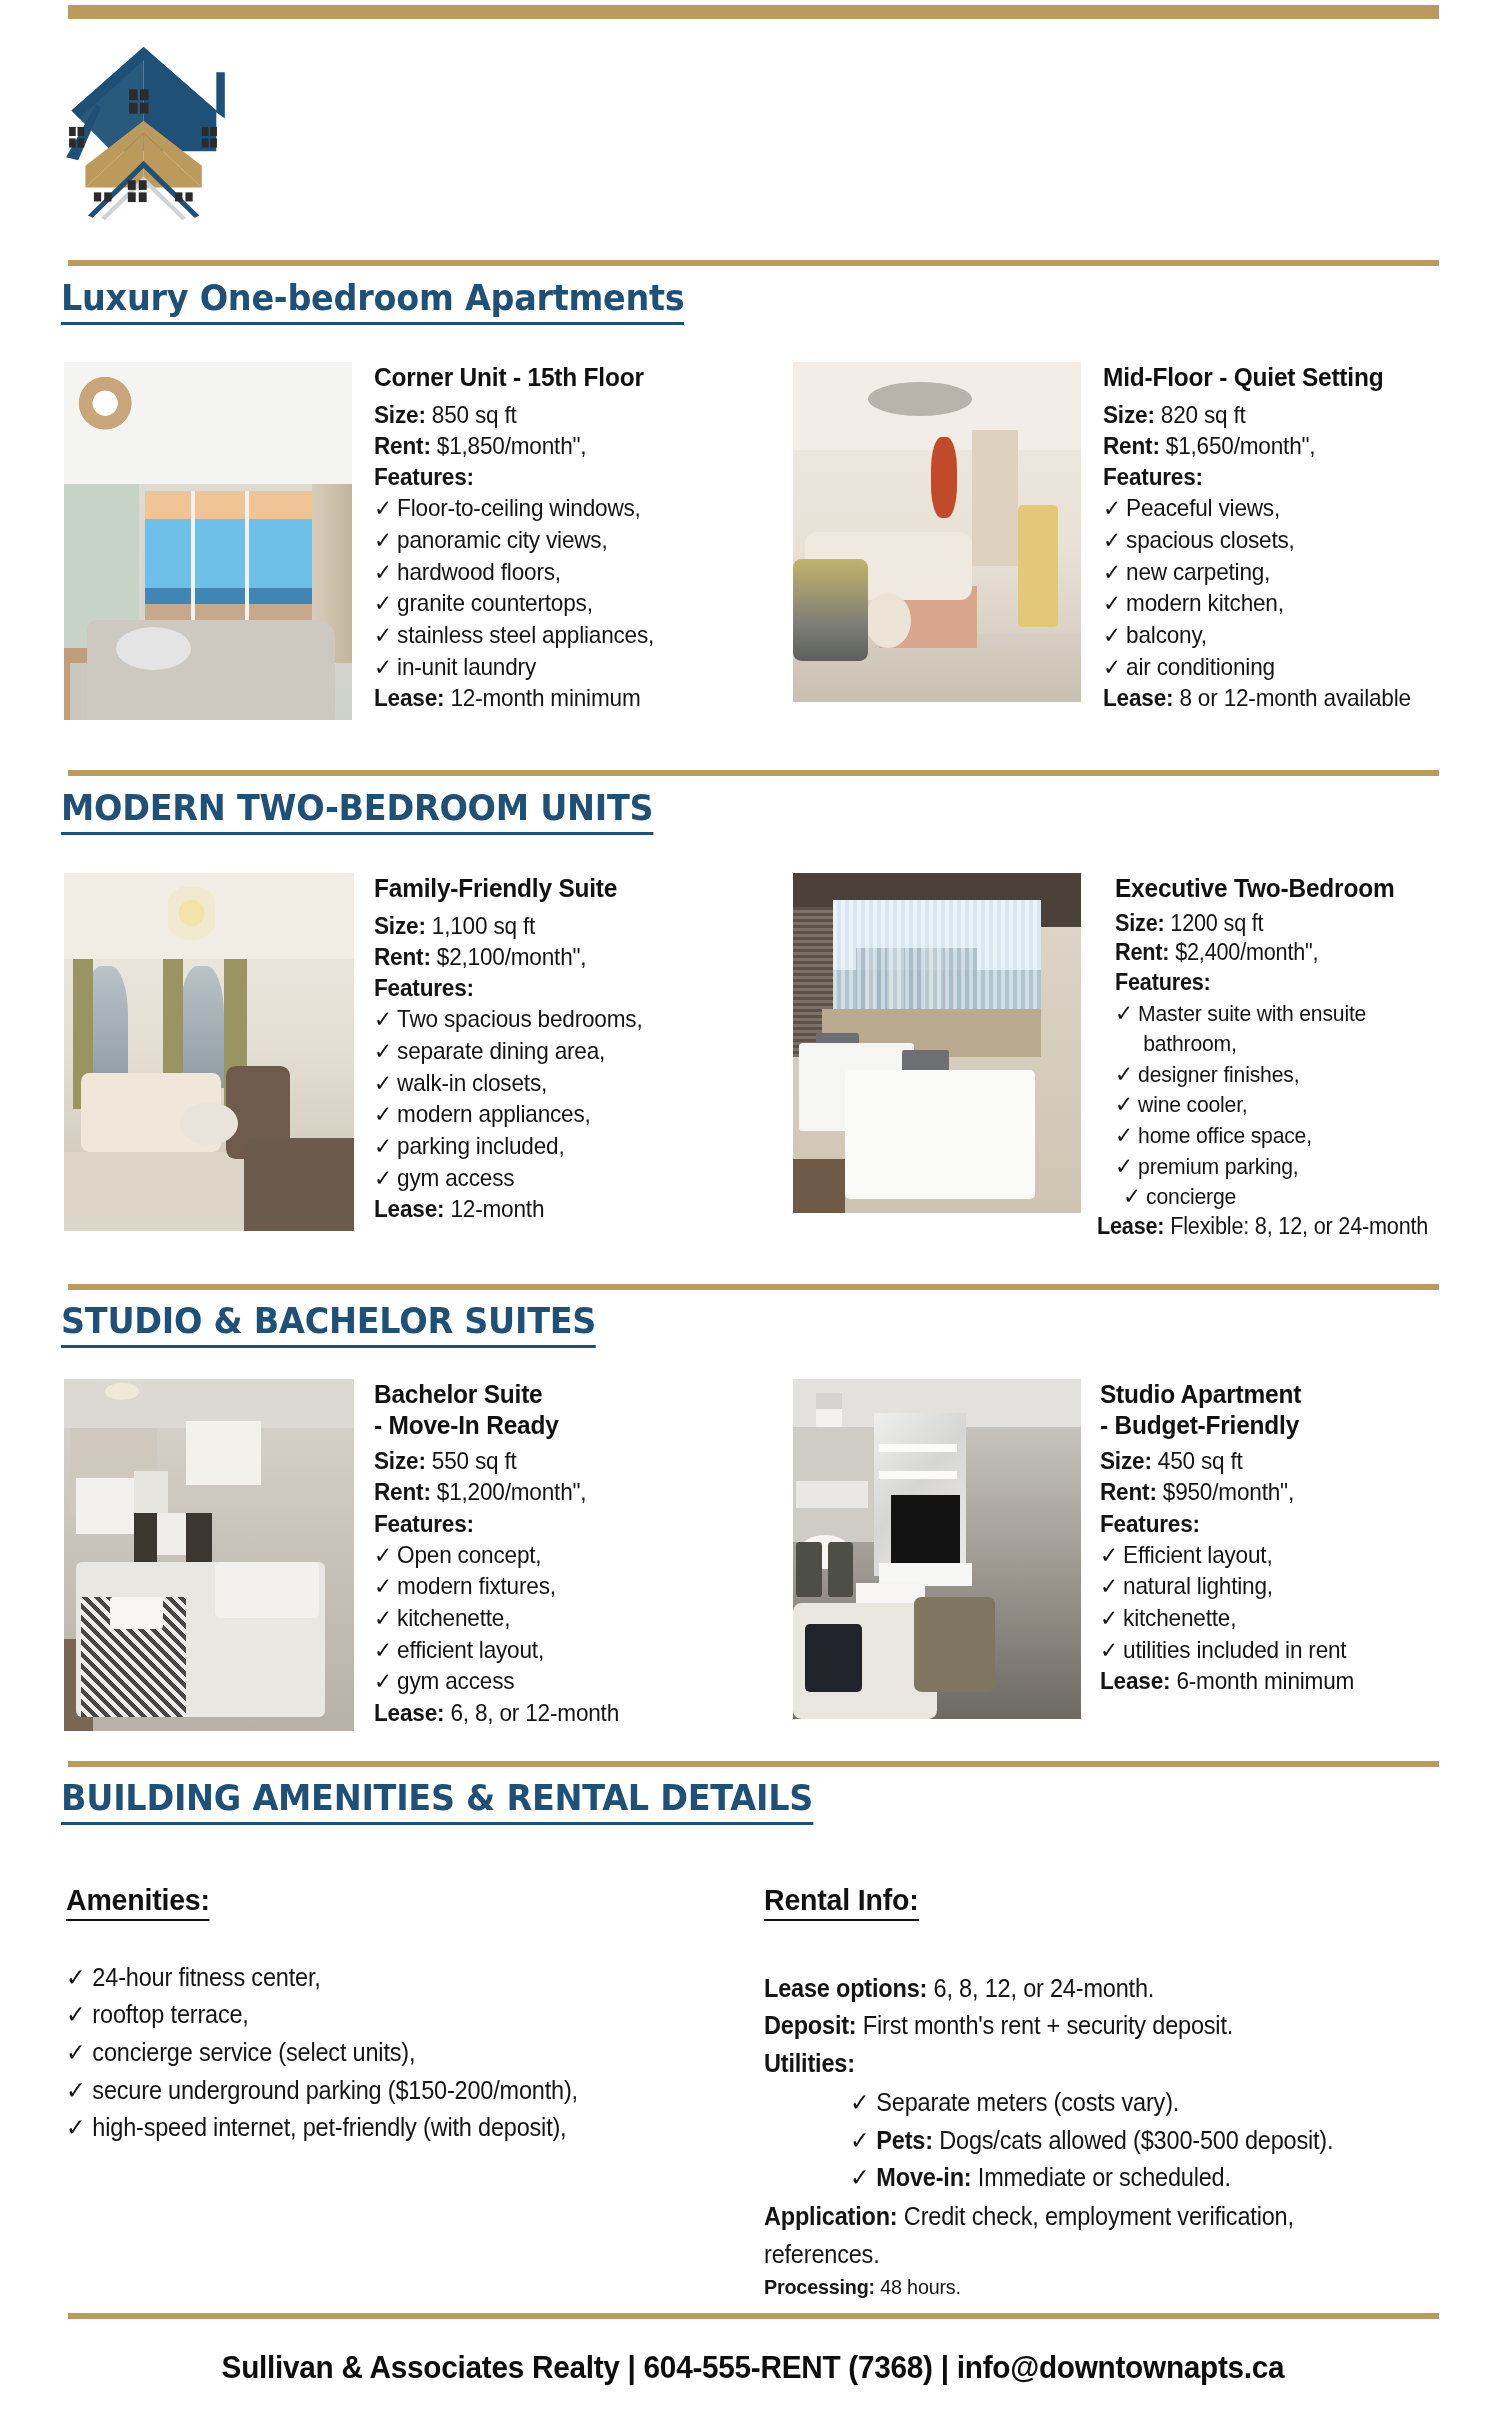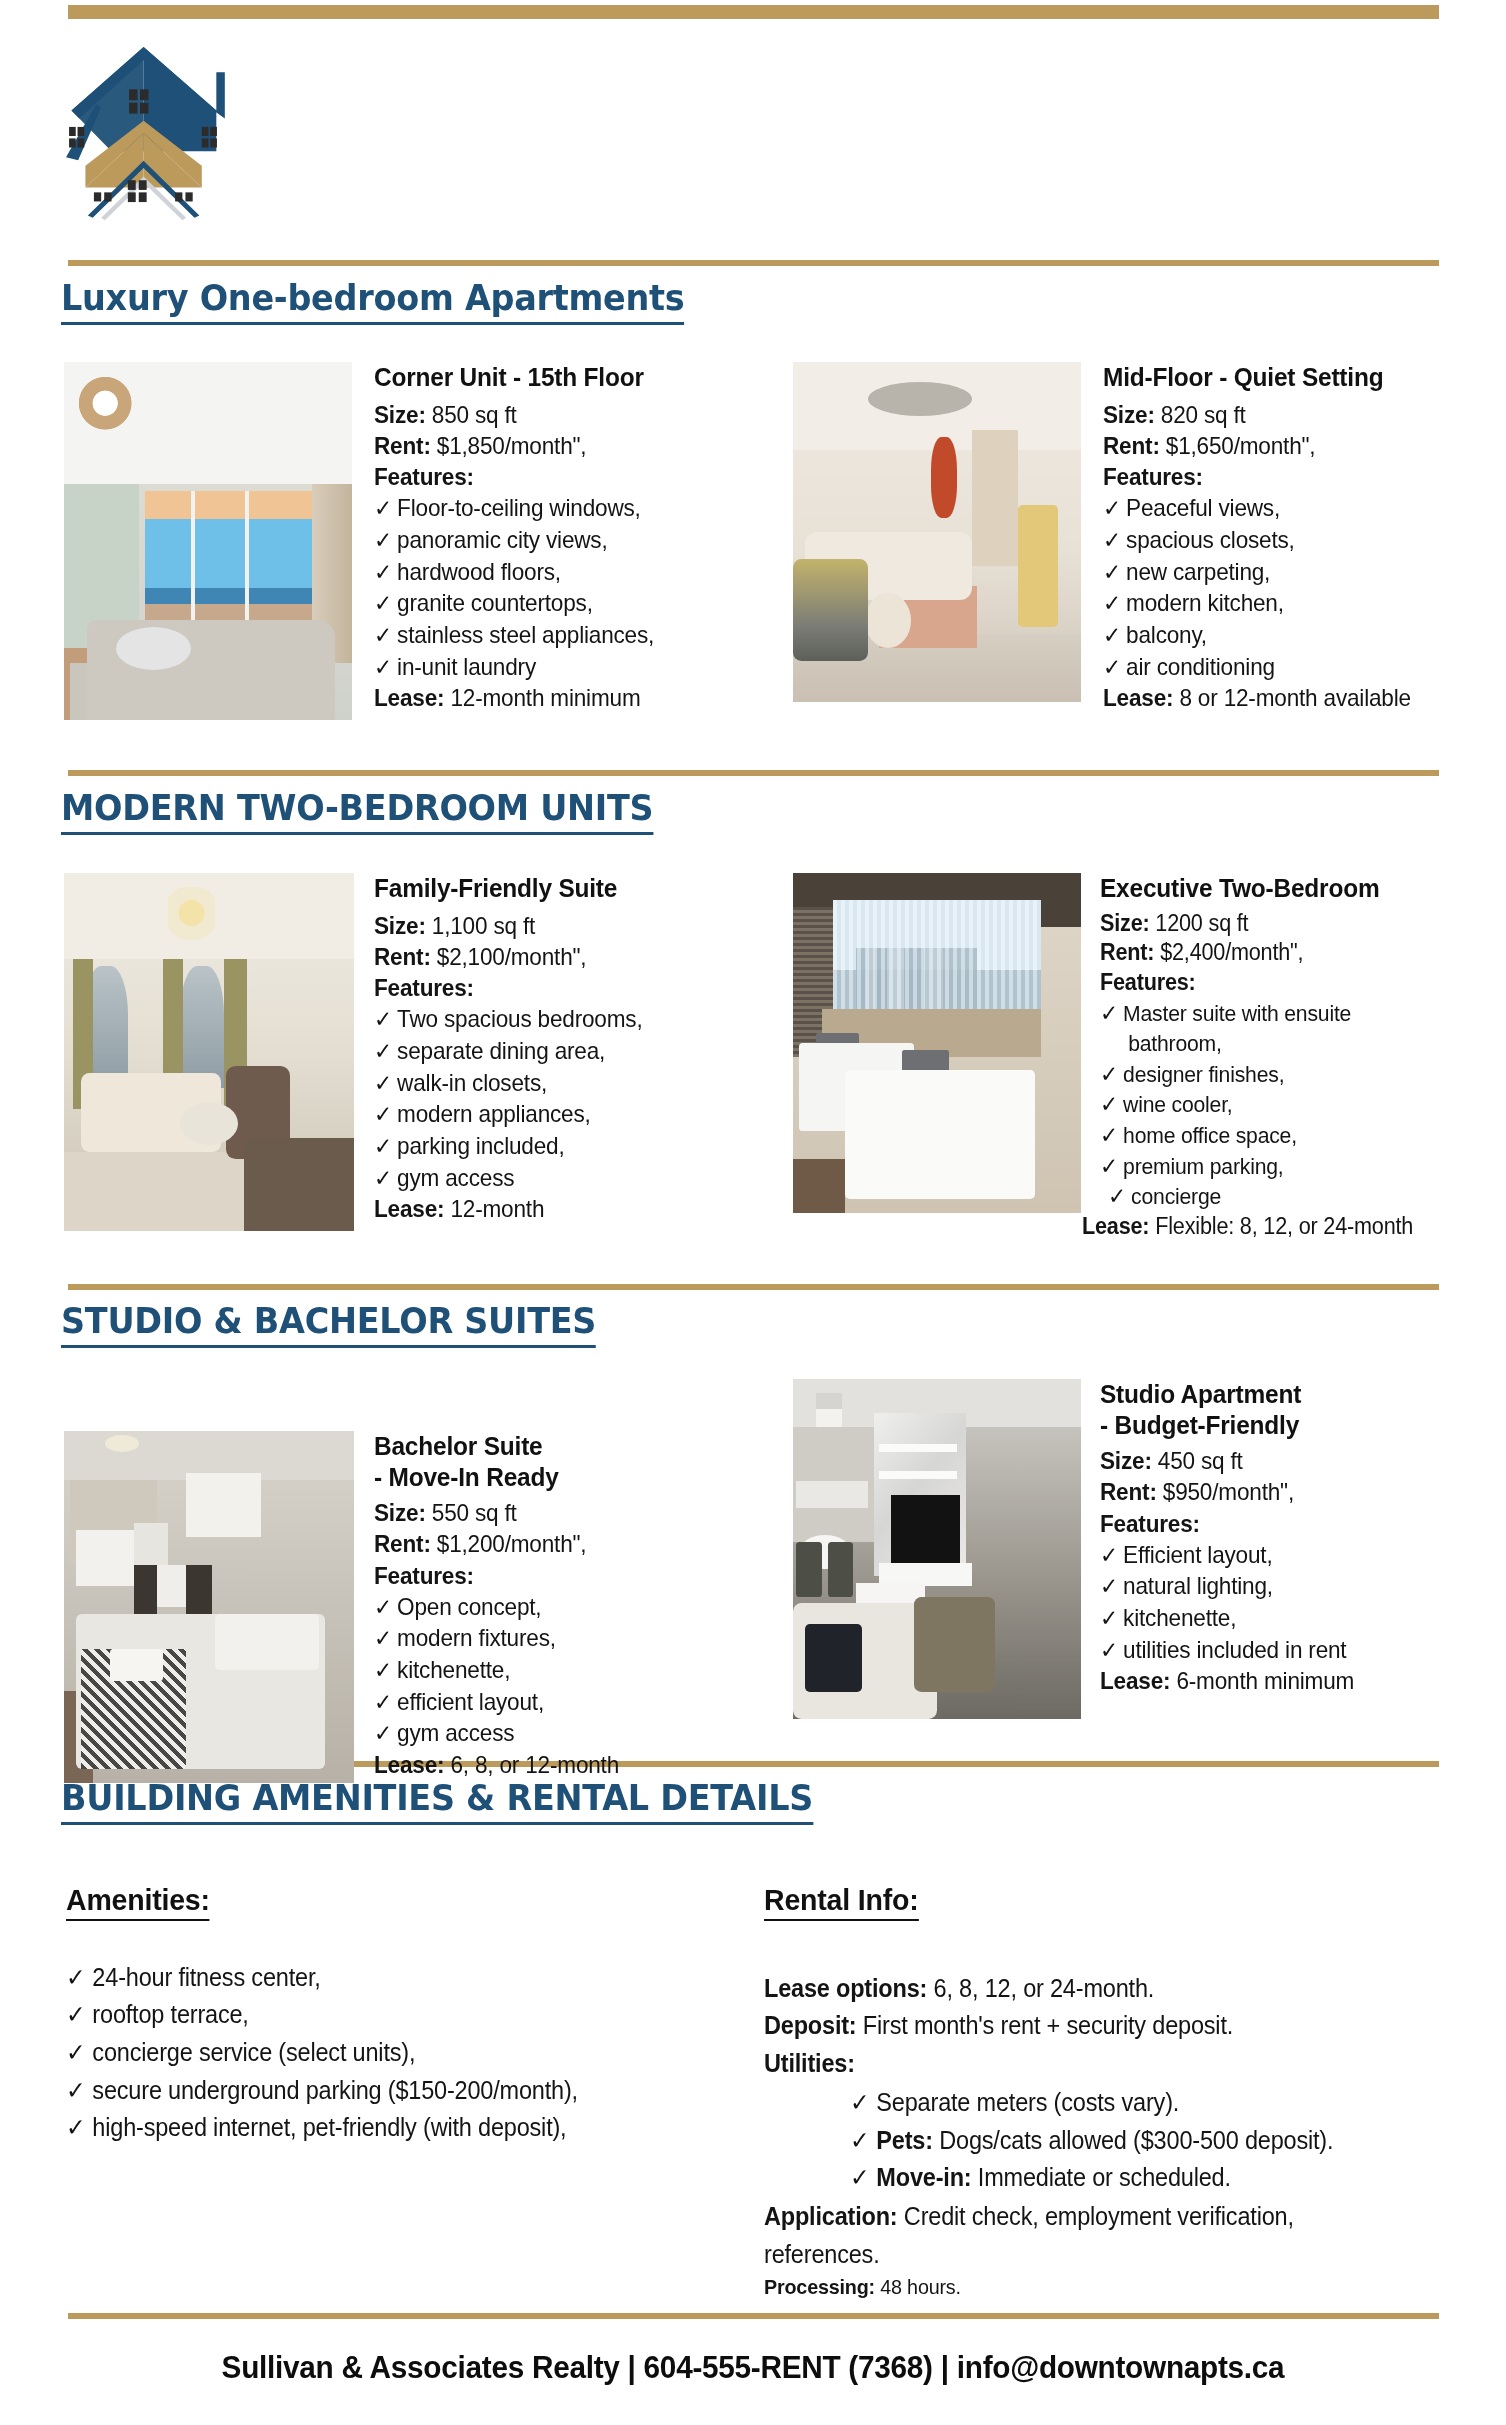--- a/index.html
+++ b/index.html
@@ -496,39 +496,39 @@
         <i class="curt"></i>
         <i class="blin"></i>
         <i class="hdb"></i>
         <i class="pil1"></i>
         <i class="bed1"></i>
         <i class="pil2"></i>
         <i class="bed2"></i>
         <i class="flr"></i>
       </div>
   </div>
-  <div class="card-body" style="left:307px; width:380px">
+  <div class="card-body" style="left:322px; width:380px">
     <div class="u-title">Executive Two-Bedroom</div>
     <div class="u-line" style="margin-top:4.9px;font-size:23px"><b>Size:</b> <span>1200 sq ft</span></div>
     <div class="u-line" style="font-size:23px"><b>Rent:</b> <span>$2,400/month",</span></div>
     <div class="u-line" style="font-size:23px"><b>Features:</b></div>
     <div class="u-feat" style="font-size:22.5px"><span class="tick">✓</span><span>Master suite with ensuite</span></div>
     <div class="u-feat" style="font-size:22.5px;padding-left:30px">bathroom,</div>
     <div class="u-feat" style="font-size:22.5px"><span class="tick">✓</span><span>designer finishes,</span></div>
     <div class="u-feat" style="font-size:22.5px"><span class="tick">✓</span><span>wine cooler,</span></div>
     <div class="u-feat" style="font-size:22.5px"><span class="tick">✓</span><span>home office space,</span></div>
     <div class="u-feat" style="font-size:22.5px"><span class="tick">✓</span><span>premium parking,</span></div>
     <div class="u-feat" style="font-size:22.5px;padding-left:8.5px"><span class="tick">✓</span><span>concierge</span></div>
     <div class="u-line" style="font-size:23px;margin-left:-18px"><b>Lease:</b> <span>Flexible: 8, 12, or 24-month</span></div>
   </div>
 </div>
 
 <div class="sec-head" style="top:1301px">STUDIO &amp; BACHELOR SUITES</div>
 
-<div class="card" style="left:64px; top:1431px; width:717px; height:401px">
+<div class="card" style="left:64px; top:1379px; width:717px; height:401px">
   <div class="card-photo" style="width:290px;height:352px">
     <div class="ph p5">
         <i class="ceil"></i>
         <i class="lamp"></i>
         <i class="kitw"></i>
         <i class="cab"></i>
         <i class="stov"></i>
         <i class="ucab"></i>
         <i class="tabl"></i>
         <i class="ch1"></i>

